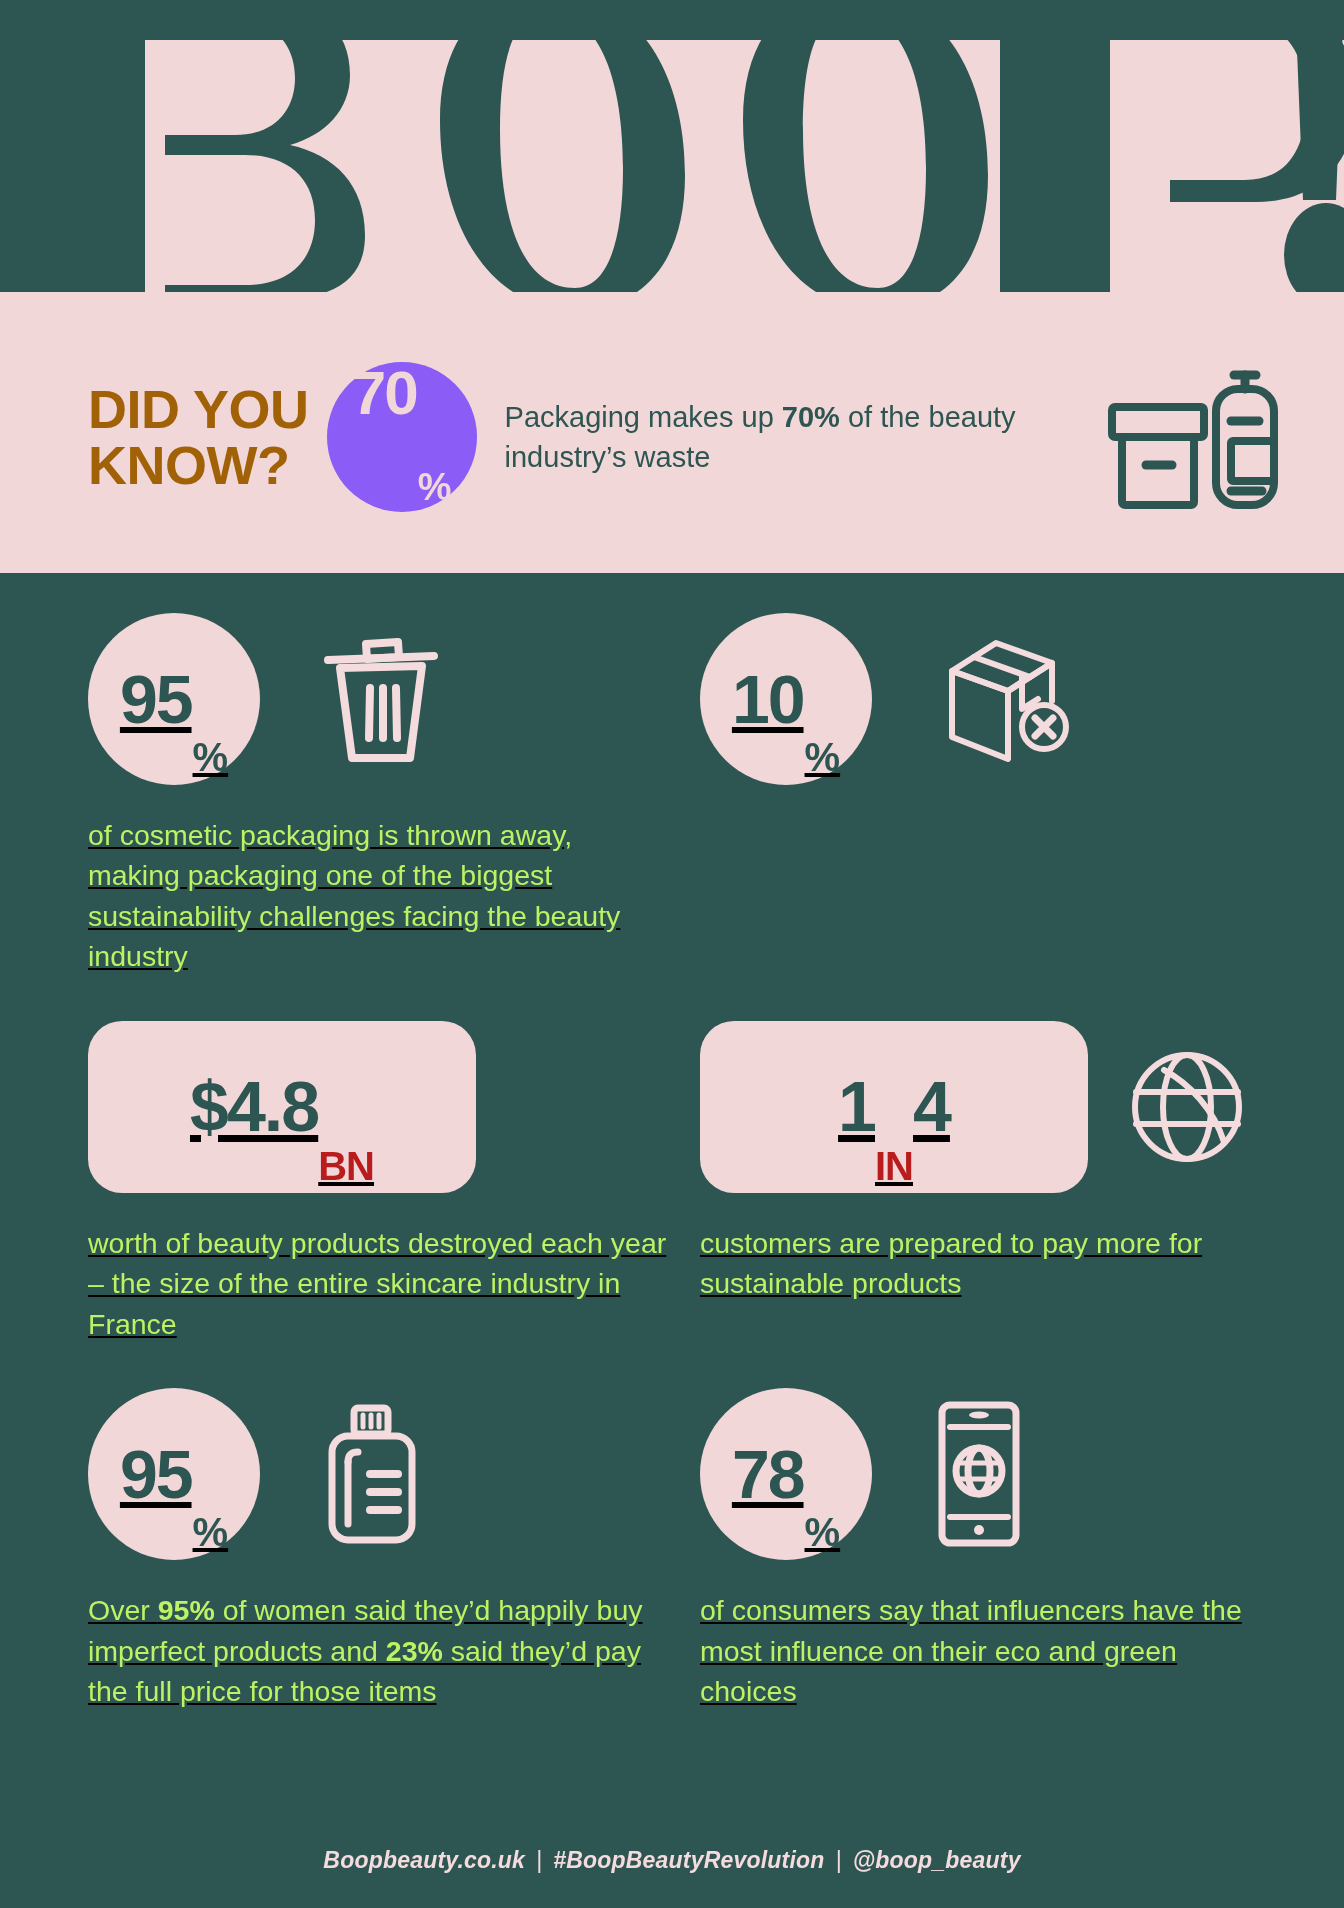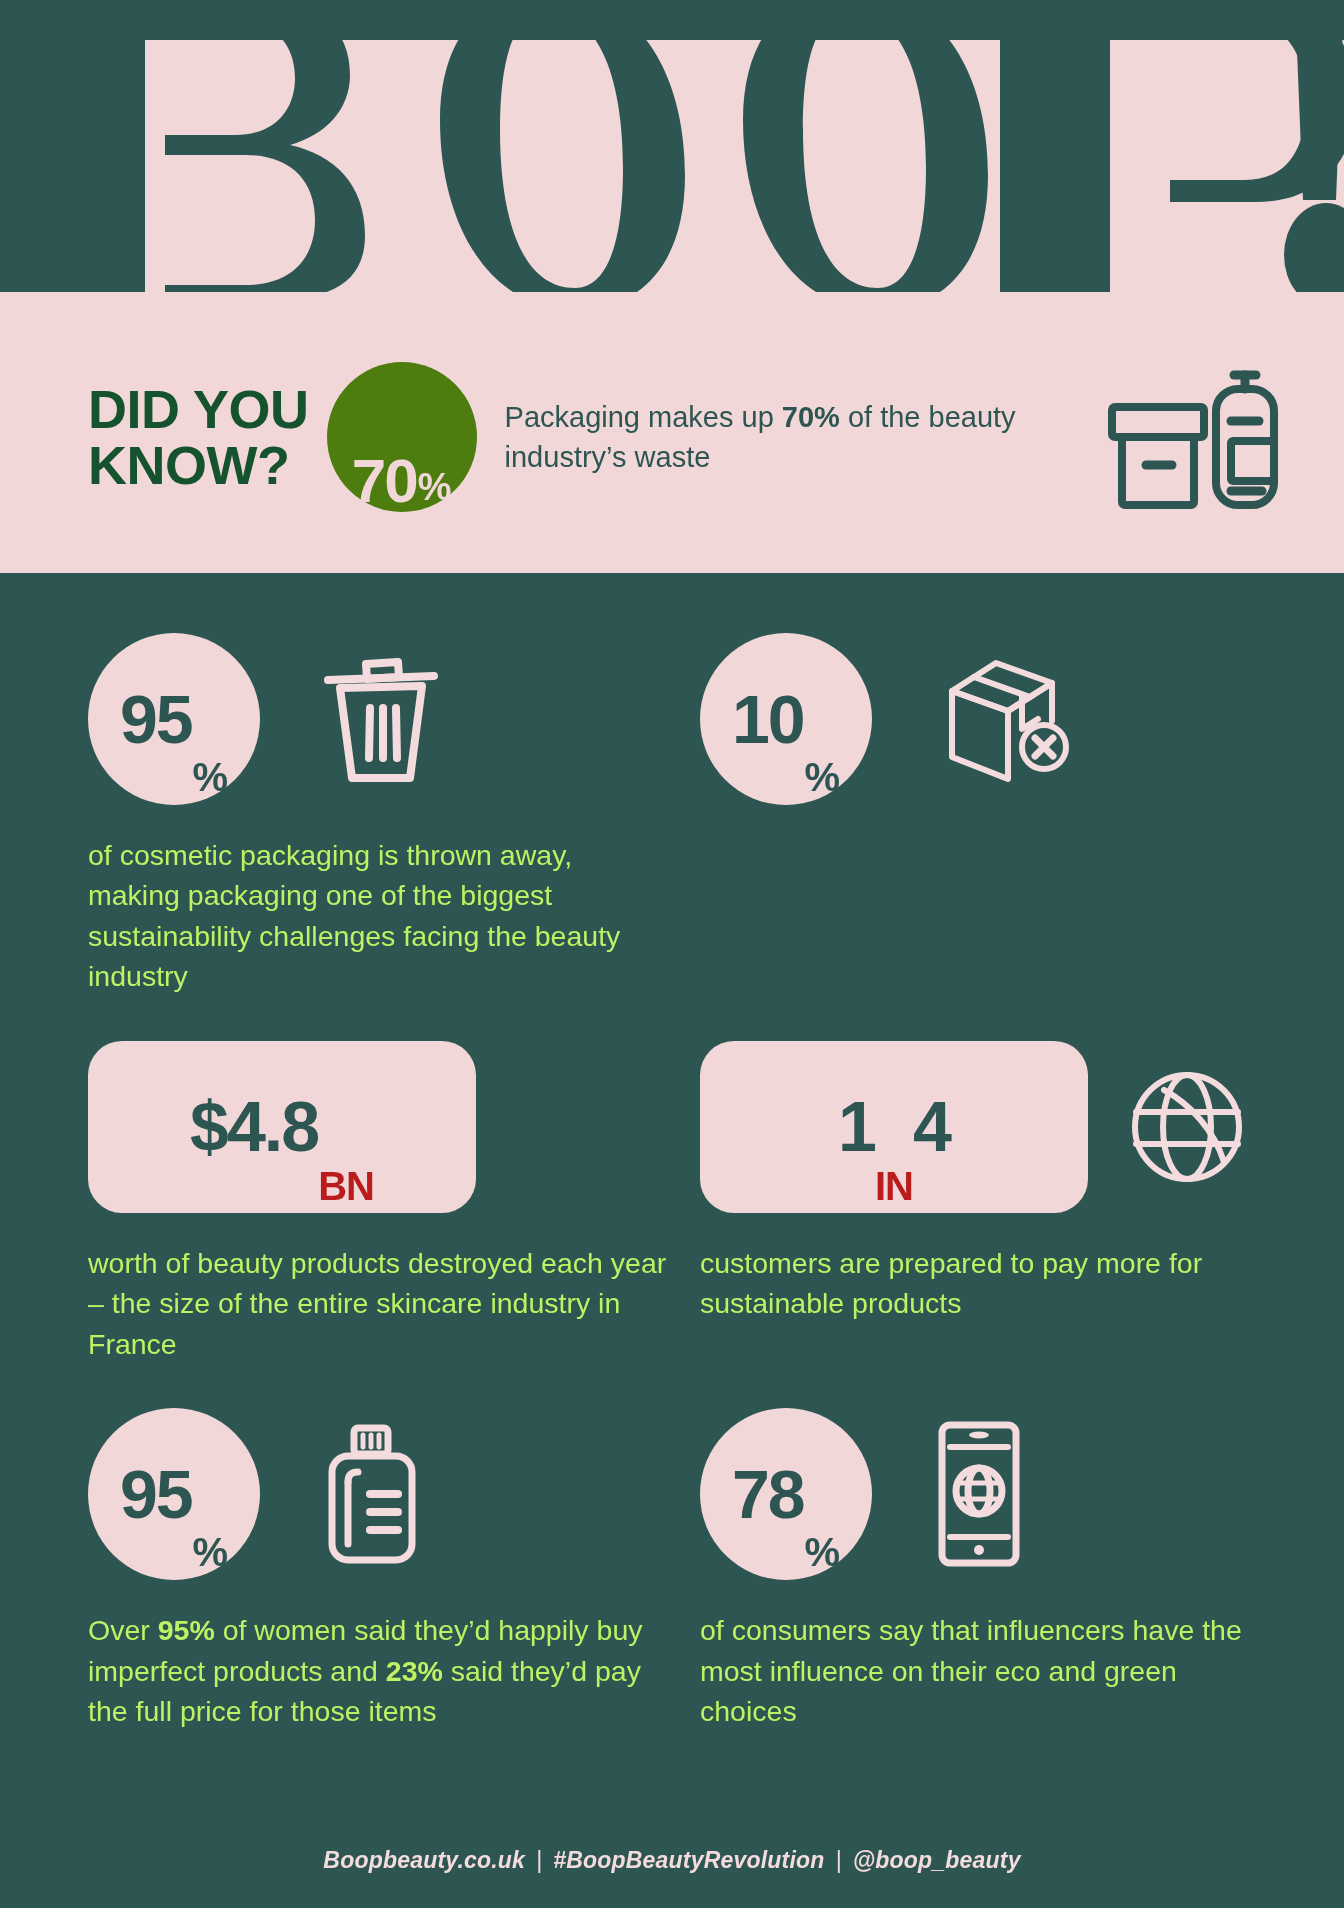--- a/index.html
+++ b/index.html
@@ -31,35 +31,35 @@
     width:1344px; height:281px;
     background:#f2d7d9;
   }
   .header-inner {
     position:absolute;
     left:88px; right:60px; top:50px;
     height:190px;
     display:flex; align-items:center;
   }
   .dyk {
-    color:#14532d;
+    color:#a16207;
     font-weight:bold;
     font-size:54px;
     line-height:1.04;
     letter-spacing:-0.5px;
     white-space:pre-line;
     flex:0 0 auto;
     margin-right:18px;
   }
   .badge70 {
     flex:0 0 auto;
     width:150px; height:150px;
     border-radius:50%;
-    background:#4d7c0f;
-    display:flex; align-items:flex-end; justify-content:center;
+    background:#8b5cf6;
+    display:flex; align-items:flex-start; justify-content:center;
     margin-right:28px;
   }
   .badge70 .num {
     color:#f2d7d9; font-weight:bold; font-size:62px; line-height:1;
     letter-spacing:-2px;
   }
   .badge70 .pct {
     color:#f2d7d9; font-weight:bold; font-size:38px; line-height:1;
     align-self:flex-end; margin-bottom:6px; margin-left:1px;
   }
@@ -69,26 +69,27 @@
   .header-text b { font-weight:bold; }
   .header-icon { flex:0 0 auto; width:180px; height:145px; margin-left:10px; }
 
   
   .body-area {
     position:absolute; top:573px; left:0;
     width:1344px; height:1335px;
     background:#2d5551;
   }
   .grid {
-    position:absolute; left:88px; top:56px;
+    position:absolute; left:88px; top:36px;
     width:1180px;
     display:grid;
     grid-template-columns:612px 568px;
     grid-template-rows:auto auto auto;
     row-gap:40px;
+    text-decoration:underline;
   }
   .cell { position:relative; }
 
   .cell-top {
     display:flex; align-items:center;
     height:180px;
   }
   .circle {
     width:172px; height:172px; border-radius:50%;
     background:#f2d7d9;

